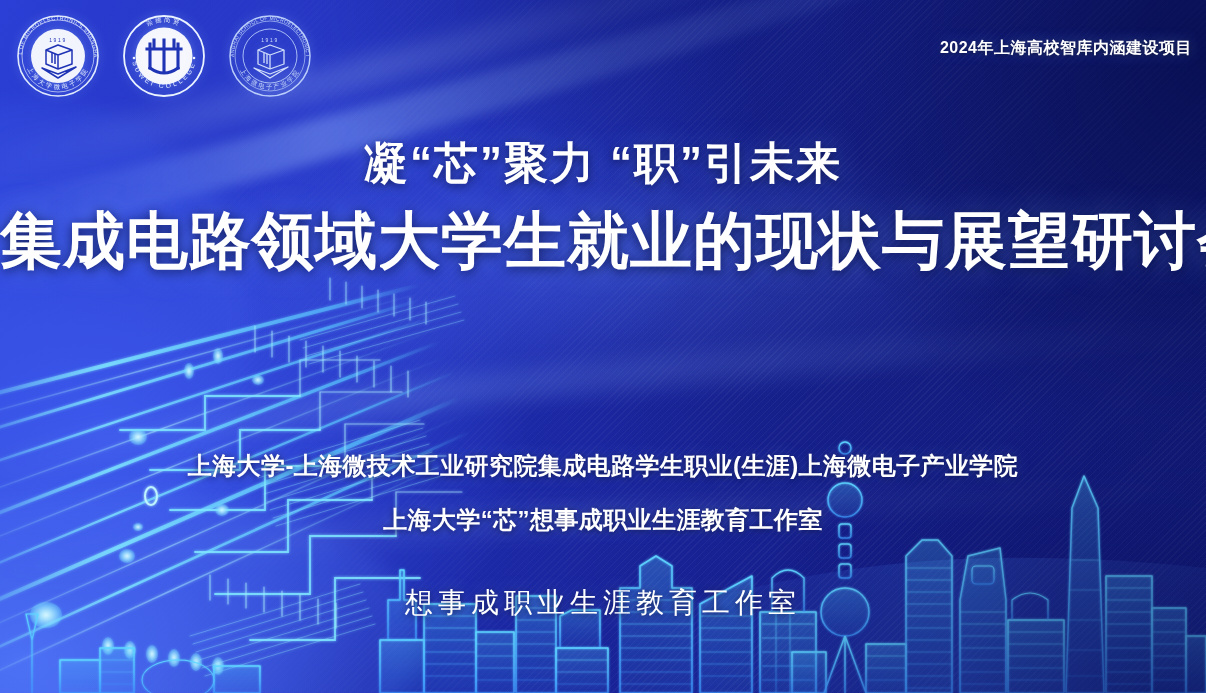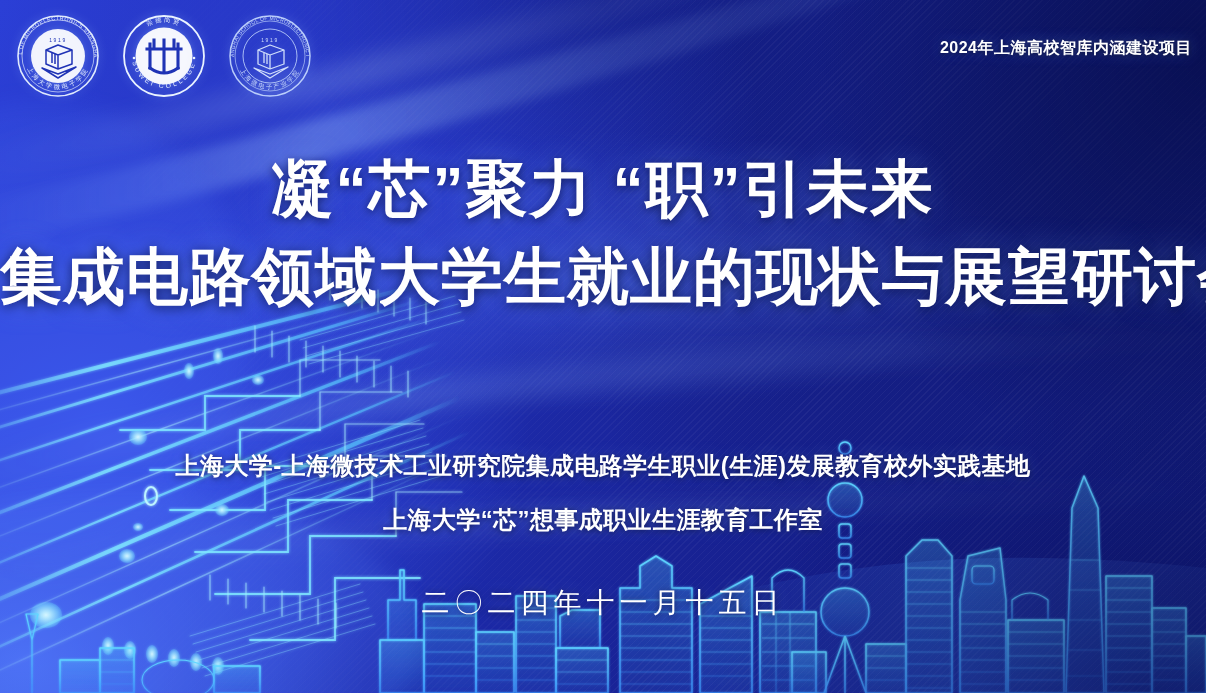--- a/index.html
+++ b/index.html
@@ -54,24 +54,23 @@
   #header-title{
     position:absolute;right:14px;top:38px;z-index:9;
     font-size:16px;font-weight:bold;color:#ffffff;letter-spacing:.5px;
     text-shadow:0 1px 5px rgba(0,0,0,.55), 0 0 14px rgba(120,160,255,.45);
     white-space:nowrap;
   }
 
   
   #titles{position:absolute;left:0;right:0;top:138px;z-index:9;text-align:center;}
   #title-line1{
-    font-size:62px;font-weight:bold;color:#ffffff;letter-spacing:2px;line-height:1.12;
+    font-size:44px;font-weight:bold;color:#ffffff;letter-spacing:2px;line-height:1.12;
     text-shadow:0 2px 10px rgba(4,10,60,.75), 0 0 26px rgba(120,165,255,.45);
     white-space:nowrap;
-    margin-top:16px;
   }
   #title-line2{
     margin-top:20px;
     font-size:62px;font-weight:bold;color:#ffffff;letter-spacing:1px;line-height:1.1;
     text-shadow:0 2px 12px rgba(4,10,60,.8), 0 0 30px rgba(120,165,255,.45);
     white-space:nowrap;
   }
 
   
   #subs{position:absolute;left:0;right:0;top:450px;z-index:9;text-align:center;}
@@ -454,18 +453,18 @@
   </div>
 
   <div id="header-title">2024年上海高校智库内涵建设项目</div>
 
   <div id="titles">
     <div id="title-line1">凝“芯”聚力 “职”引未来</div>
     <div id="title-line2">集成电路领域大学生就业的现状与展望研讨会</div>
   </div>
 
   <div id="subs">
-    <div class="sub" id="sub-line1">上海大学-上海微技术工业研究院集成电路学生职业(生涯)发展教育校外实践基地</div>
+    <div class="sub" id="sub-line1">上海大学-上海微技术工业研究院集成电路学生职业(生涯)上海微电子产业学院</div>
     <div class="sub" id="sub-line2">上海大学“芯”想事成职业生涯教育工作室</div>
-    <div id="date-line">二〇二四年十一月十五日</div>
+    <div id="date-line">想事成职业生涯教育工作室</div>
   </div>
 
 </div>
 
 </body></html>

